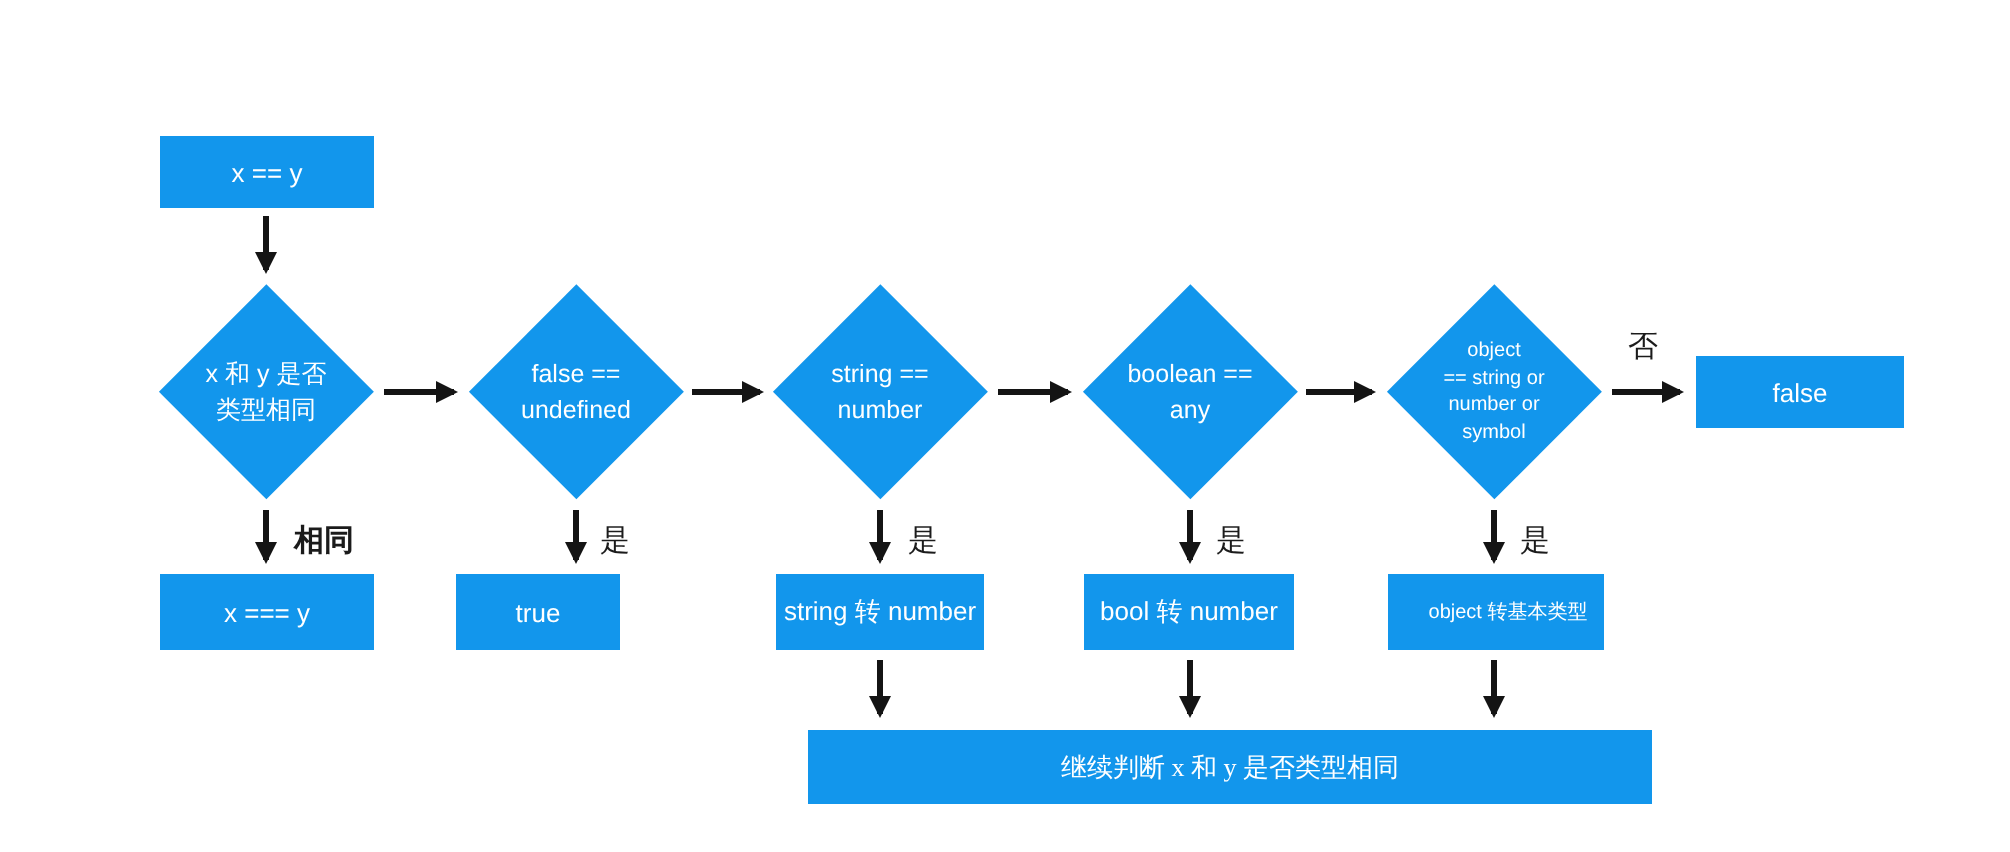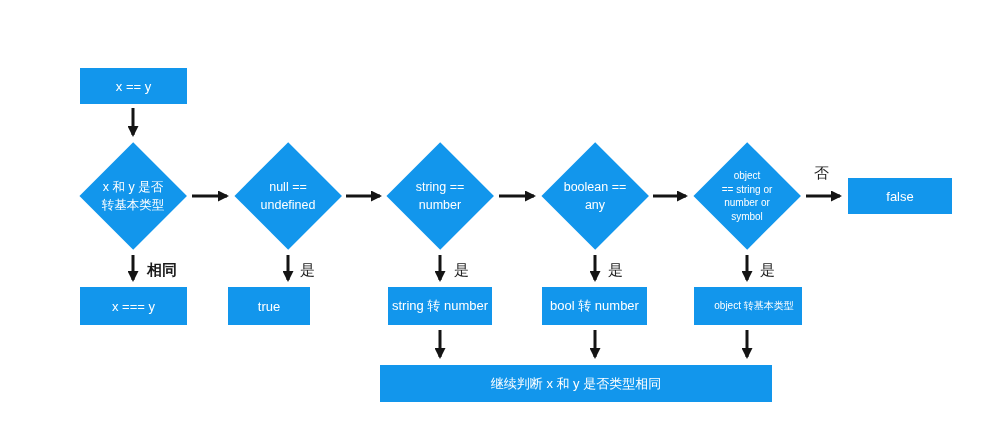--- a/index.html
+++ b/index.html
@@ -99,31 +99,31 @@
   <div class="node-rect" style="left:80px;  top:263px; width:107px; height:38px;">x === y</div>
 
   <div class="node-rect" style="left:228px; top:263px; width:82px; height:38px;">true</div>
 
   <div class="node-rect" style="left:542px; top:263px; width:105px; height:38px;">bool 转 number</div>
 
   <div class="node-rect" style="left:388px; top:263px; width:104px; height:38px;">string 转 number</div>
 
   <div class="node-rect tight" style="left:694px; top:263px; width:108px; height:38px;">object 转基本类型</div>
 
-  <div class="node-rect" style="left:380px; top:341px; width:392px; height:37px;">继续判断 x 和 y 是否类型相同</div>
+  <div class="node-rect" style="left:404px; top:341px; width:422px; height:37px;font-family:Liberation Serif, serif;">继续判断 x 和 y 是否类型相同</div>
 
   <div class="diamond" style="left:79px; top:118px;">
     <div class="diamond-shape"></div>
     <div class="diamond-label">x 和 y 是否
-转基本类型</div>
+类型相同</div>
   </div>
 
   <div class="diamond" style="left:234px; top:118px;">
     <div class="diamond-shape"></div>
-    <div class="diamond-label">null ==
+    <div class="diamond-label">false ==
 undefined</div>
   </div>
 
   <div class="diamond" style="left:541px; top:118px;">
     <div class="diamond-shape"></div>
     <div class="diamond-label">boolean ==
 any</div>
   </div>
 
   <div class="diamond" style="left:386px; top:118px;">

